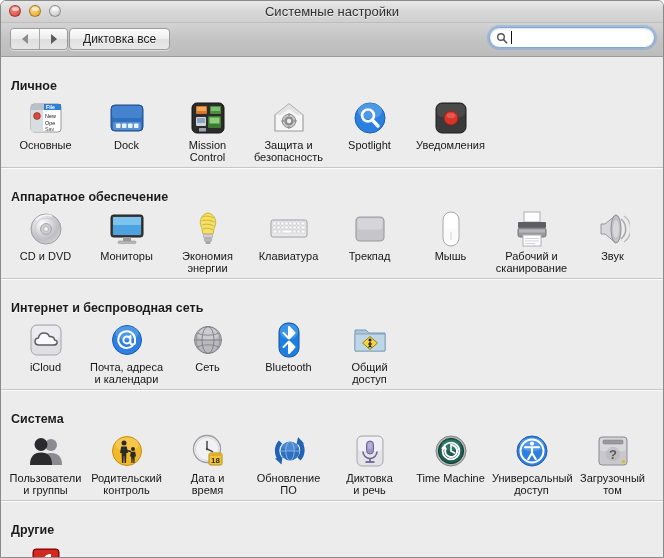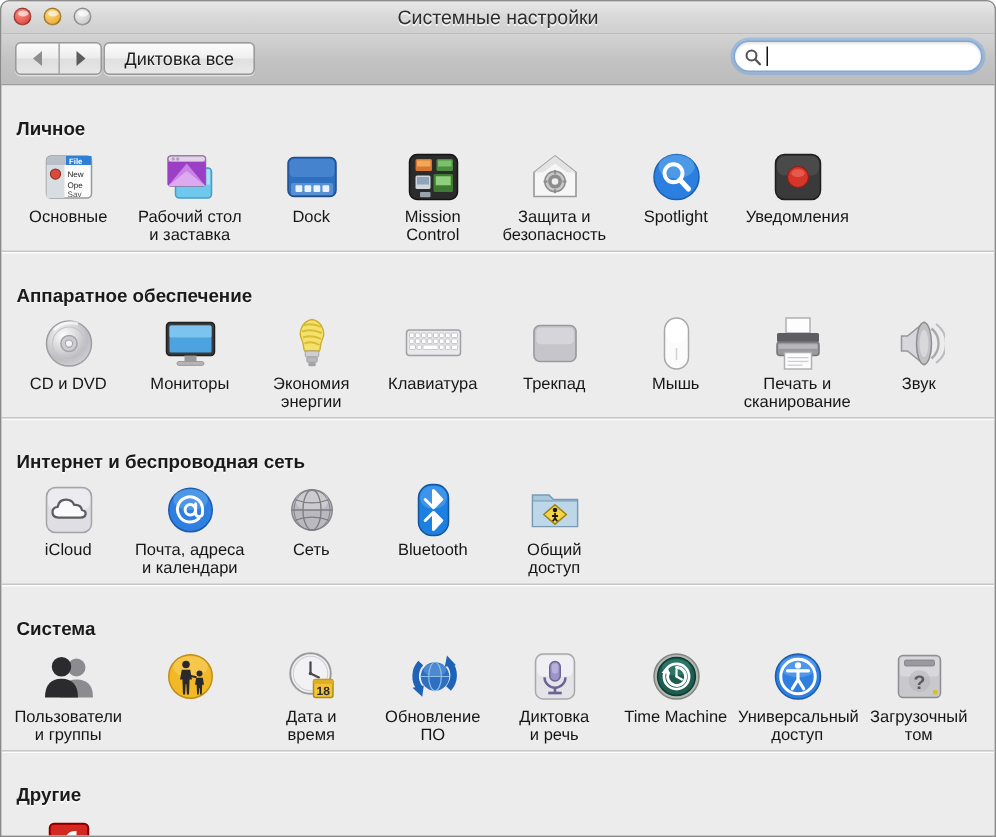--- a/index.html
+++ b/index.html
@@ -231,37 +231,20 @@
               <rect x="4" y="11" width="12" height="22" fill="#d8dde2"></rect>
               <circle cx="10" cy="17" r="3.4" fill="#d84a3c" stroke="#8c2d22" stroke-width="0.7"></circle>
               <text x="18" y="19" font-size="5.4" fill="#1a1a1a" font-family="'Liberation Sans',sans-serif">New</text>
               <text x="18" y="26" font-size="5.4" fill="#1a1a1a" font-family="'Liberation Sans',sans-serif">Ope</text>
               <text x="18" y="32" font-size="5.4" fill="#555" font-family="'Liberation Sans',sans-serif">Sav</text>
             </svg>
           </div>
           <div class="pane-label">Основные</div>
         </div>
 
-        <div class="pane">
-          <div class="pane-icon">
-            <svg width="40" height="36" viewBox="0 0 40 36">
-              <rect x="10" y="12" width="24" height="20" rx="2.5" fill="#6fc8ee" stroke="#4b9cc6"></rect>
-              <rect x="11" y="13" width="22" height="10" fill="#a6dff6"></rect>
-              <rect x="5" y="4" width="25" height="20" rx="2" fill="#f3eaf7" stroke="#8b6f99"></rect>
-              <rect x="5" y="4" width="25" height="4" rx="2" fill="#e3d3ea" stroke="#8b6f99" stroke-width="0.6"></rect>
-              <circle cx="8.5" cy="6" r="1.1" fill="#b49bc0"></circle>
-              <circle cx="11.5" cy="6" r="1.1" fill="#b49bc0"></circle>
-              <path d="M5 8 H30 V24 H5 Z" fill="#9b3fc4"></path>
-              <path d="M5 24 L17.5 9 L30 24 Z" fill="#c983e8"></path>
-              <path d="M5 24 L17.5 14 L30 24 Z" fill="#e3b6f2" opacity="0.75"></path>
-            </svg>
-          </div>
-          <div class="pane-label">Рабочий стол
-и заставка</div>
-        </div>
 
         <div class="pane">
           <div class="pane-icon">
             <svg width="38" height="34" viewBox="0 0 38 34">
               <rect x="3" y="4" width="32" height="26" rx="4" fill="#2f6fc0" stroke="#1f4d8c"></rect>
               <rect x="4" y="5" width="30" height="12" rx="3" fill="#4f8bd4" opacity="0.7"></rect>
               <rect x="5" y="21" width="28" height="8" rx="1.5" fill="#6fa3dd" opacity="0.65"></rect>
               <rect x="8" y="22.5" width="4.5" height="4.5" rx="0.8" fill="#eaf2fb"></rect>
               <rect x="14" y="22.5" width="4.5" height="4.5" rx="0.8" fill="#eaf2fb"></rect>
               <rect x="20" y="22.5" width="4.5" height="4.5" rx="0.8" fill="#eaf2fb"></rect>
@@ -450,21 +433,21 @@
               <rect x="10" y="2" width="16" height="10" fill="#fdfdfd" stroke="#b0b0b4"></rect>
               <rect x="4" y="12" width="28" height="6" rx="1" fill="#5e5e62"></rect>
               <rect x="4" y="18" width="28" height="9" rx="2" fill="#9a9a9e" stroke="#76767a"></rect>
               <rect x="5" y="19.5" width="26" height="3" fill="#b8b8bc"></rect>
               <rect x="9" y="25" width="18" height="11" fill="#fdfdfd" stroke="#b0b0b4"></rect>
               <rect x="11" y="28" width="14" height="0.9" fill="#cfcfd3"></rect>
               <rect x="11" y="30.5" width="14" height="0.9" fill="#cfcfd3"></rect>
               <rect x="11" y="33" width="10" height="0.9" fill="#cfcfd3"></rect>
             </svg>
           </div>
-          <div class="pane-label">Печать и
+          <div class="pane-label">Рабочий и
 сканирование</div>
         </div>
 
         <div class="pane">
           <div class="pane-icon">
             <svg width="34" height="34" viewBox="0 0 34 34">
               <path d="M20 3 L9 12 H5 V22 H9 L20 31 Z" fill="#d8d8dc" stroke="#96969a" stroke-width="1"></path>
               <ellipse cx="20" cy="17" rx="5" ry="14" fill="#c2c2c6" stroke="#8e8e92"></ellipse>
               <ellipse cx="20" cy="17" rx="3" ry="9" fill="#e6e6ea" opacity="0.6"></ellipse>
               <path d="M25 7 A13 13 0 0 1 25 27" stroke="#aaaaae" stroke-width="1.6" fill="none"></path>
@@ -573,20 +556,22 @@
               <ellipse cx="17" cy="10.5" rx="11.5" ry="7" fill="#f9d469" opacity="0.55"></ellipse>
               <g fill="#2a2a2a">
                 <circle cx="14" cy="9" r="2.5"></circle>
                 <path d="M11.2 12.5 H16.8 L18 19 L16.4 19 L16 29 L14.6 29 L14.2 22 L13.8 22 L13.4 29 L12 29 L11.6 19 L10 19 Z"></path>
                 <circle cx="23" cy="15" r="2"></circle>
                 <path d="M20.8 17.8 H25.2 L26 22.5 L24.8 22.5 L24.5 29 L23.4 29 L23.1 24.6 L22.8 24.6 L22.5 29 L21.4 29 L21.1 22.5 L20 22.5 Z"></path>
                 <path d="M16.5 16.5 L21 17.5" stroke="#2a2a2a" stroke-width="1.4"></path>
               </g>
             </svg>
           </div>
+          <div class="pane-label">Родительский
+контроль</div>
         </div>
 
         <div class="pane">
           <div class="pane-icon">
             <svg width="36" height="36" viewBox="0 0 36 36">
               <circle cx="17" cy="16" r="13.5" fill="#f2f2f4" stroke="#9b9b9f" stroke-width="1.3"></circle>
               <circle cx="17" cy="16" r="11.5" fill="none" stroke="#cfcfd3" stroke-width="0.7"></circle>
               <line x1="17" y1="16" x2="17" y2="8.5" stroke="#4a4a4e" stroke-width="1.5" stroke-linecap="round"></line>
               <line x1="17" y1="16" x2="22.6" y2="18.6" stroke="#4a4a4e" stroke-width="1.5" stroke-linecap="round"></line>
               <circle cx="17" cy="16" r="1.2" fill="#4a4a4e"></circle>

